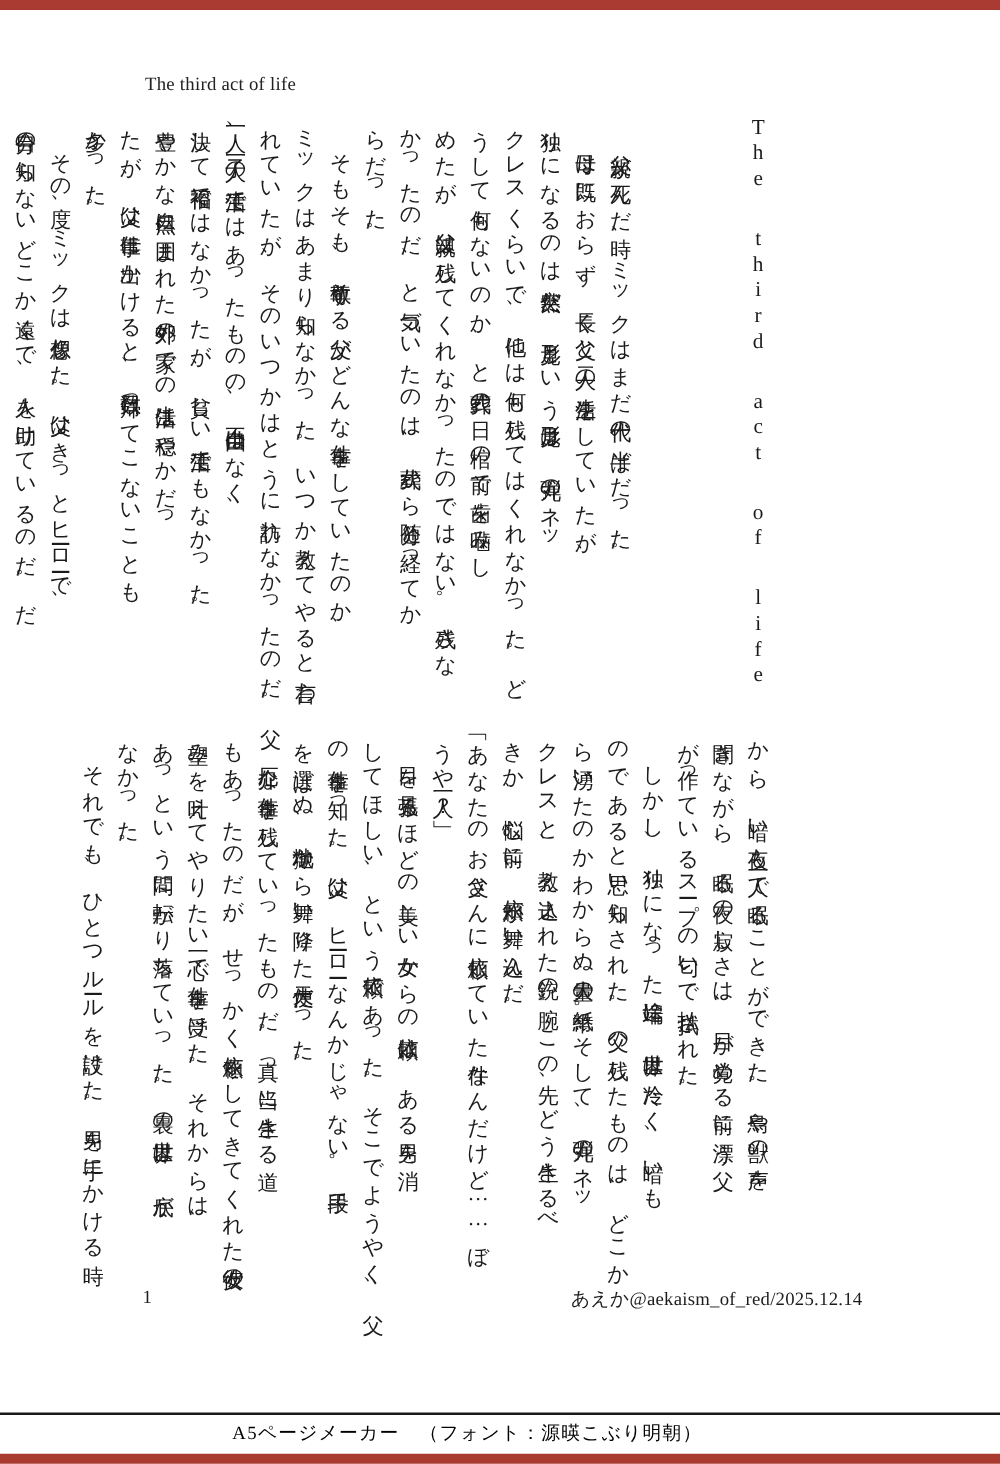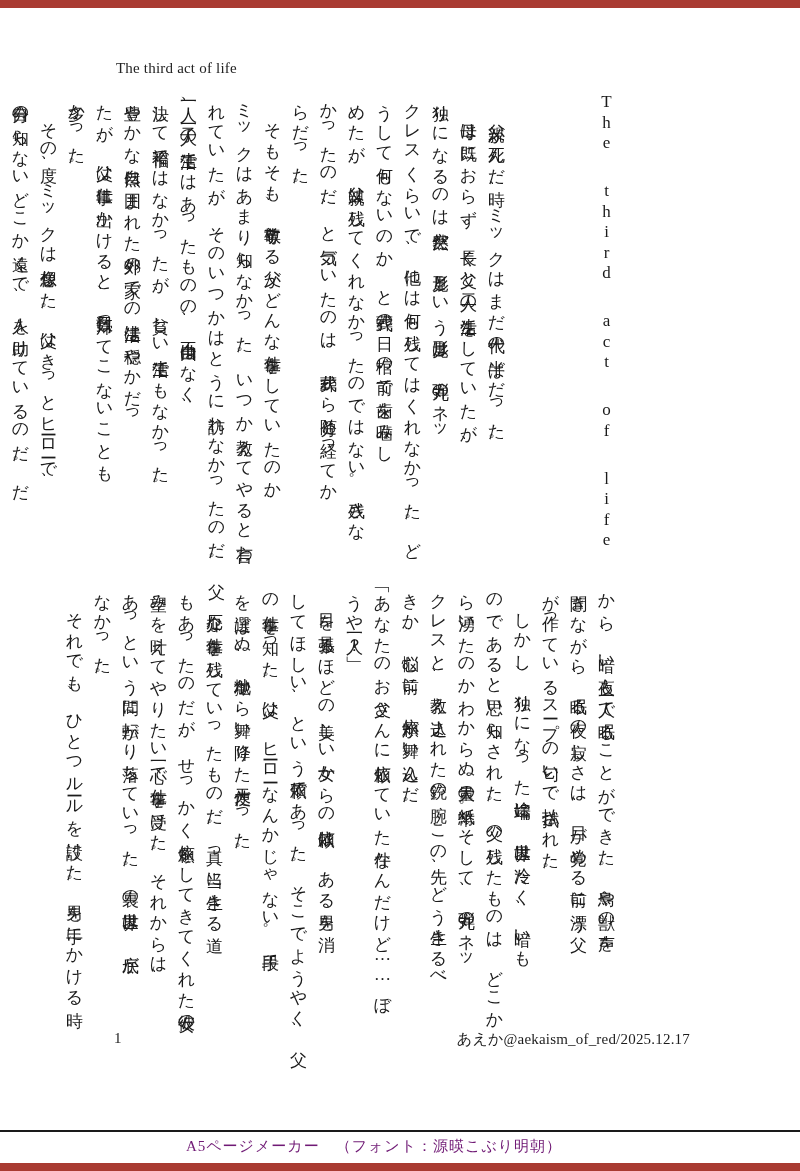--- a/index.html
+++ b/index.html
@@ -24,38 +24,38 @@
   }
   #top-block{top:92px;height:460px;}
   #bottom-block{top:582px;height:460px;}
   .vtitle{margin-left:26px;word-spacing:7px;}
   .tcol{overflow:visible;}
   .footer-page-number{position:absolute;left:114px;top:1030px;font-size:15px;}
   .footer-credit{position:absolute;right:110px;top:1030px;font-size:15px;letter-spacing:0.2px;}
   .caption-divider{position:absolute;left:0;top:1130px;width:800px;height:0;border-top:2px solid #1a1a1a;}
   .caption{
     position:absolute;left:0;top:1137px;width:748px;text-align:center;
-    font-size:15px;letter-spacing:1px;color:#701a75;
+    font-size:15px;letter-spacing:1px;color:#000000;
   }
 </style>
 </head>
 <body>
 
 <div class="accent-bar top" style="background: rgb(169, 59, 50);"></div>
 
 <div class="running-header">The third act of life</div>
 
 <div class="vblock" id="top-block">
   <div class="vtitle">The third act of life</div>
   <span></span>
 <div class="tcol">　父親が死んだ時、ミックはまだ十代の半ばだった。</div><div class="tcol">　母は既におらず、長く父と二人の生活をしていたが、</div><div class="tcol">独りになるのは突然だ。形見という形見は、弾丸のネッ</div><div class="tcol">クレスくらいで、他には何も残してはくれなかった。ど</div><div class="tcol">うして何もないのか、と葬式の日、棺の前で歯を噛みし</div><div class="tcol">めたが、父親は残してくれなかったのではない。残さな</div><div class="tcol">かったのだ、と気づいたのは、葬式から随分と経ってか</div><div class="tcol">らだった。</div><div class="tcol">　そもそも、尊敬する父がどんな仕事をしていたのか、</div><div class="tcol">ミックはあまり知らなかった。いつか教えてやると言わ</div><div class="tcol">れていたが、そのいつかはとうに訪れなかったのだ。父</div><div class="tcol">一人、子一人の生活ではあったものの、不自由はなく、</div><div class="tcol">決して裕福ではなかったが、貧しい生活でもなかった。</div><div class="tcol">豊やかな自然に囲まれた郊外の家での生活は穏やかだっ</div><div class="tcol">たが、父は仕事に出かけると、数日帰ってこないことも</div><div class="tcol">多かった。</div><div class="tcol">　その度、ミックは想像した。父はきっとヒーローで、</div><div class="tcol">自分の知らないどこか遠くで、人を助けているのだ。だ</div></div>
 
 <div class="vblock" id="bottom-block">
   <span></span>
 <div class="tcol">から、暗い夜も一人で眠ることができた。鳥や獣の声を</div><div class="tcol">聞きながら、眠る夜の寂しさは、目が覚める前に漂う父</div><div class="tcol">が作っているスープの匂いで払拭された。</div><div class="tcol">　しかし、独りになった途端に、世界は冷たく、暗いも</div><div class="tcol">のであると思い知らされた。父の残したものは、どこか</div><div class="tcol">ら湧いたのかわからぬ大量の紙幣。そして、弾丸のネッ</div><div class="tcol">クレスと、教え込まれた銃の腕。この先、どう生きるべ</div><div class="tcol">きか、悩む前に、依頼が舞い込んだ。</div><div class="tcol">「あなたのお父さんに依頼していた件なんだけど……ぼ</div><div class="tcol">うや一人？」</div><div class="tcol">　目を見張るほどの美しい女からの依頼は、ある男を消</div><div class="tcol">してほしい、という依頼であった。そこでようやく、父</div><div class="tcol">の仕事を知った。父は、ヒーローなんかじゃない。手段</div><div class="tcol">を選ばぬ、地獄から舞い降りた天使だった。</div><div class="tcol">　厄介な仕事を残していったものだ。真っ当に生きる道</div><div class="tcol">もあったのだが、せっかく依頼をしてきてくれた彼女の</div><div class="tcol">望みを叶えてやりたい一心で仕事を受けた。それからは、</div><div class="tcol">あっという間に転がり落ちていった。裏の世界は、底が</div><div class="tcol">なかった。</div><div class="tcol">　それでも、ひとつルールを設けた。男を手にかける時</div></div>
 
 <div class="footer-page-number">1</div>
-<div class="footer-credit">あえか@aekaism_of_red/2025.12.17</div>
+<div class="footer-credit">あえか@aekaism_of_red/2025.12.14</div>
 
 <div class="caption-divider"></div>
 <div class="caption">A5ページメーカー　（フォント：源暎こぶり明朝）</div>
 
 <div class="accent-bar bottom" style="background: rgb(169, 59, 50);"></div>
 
 </body></html>

